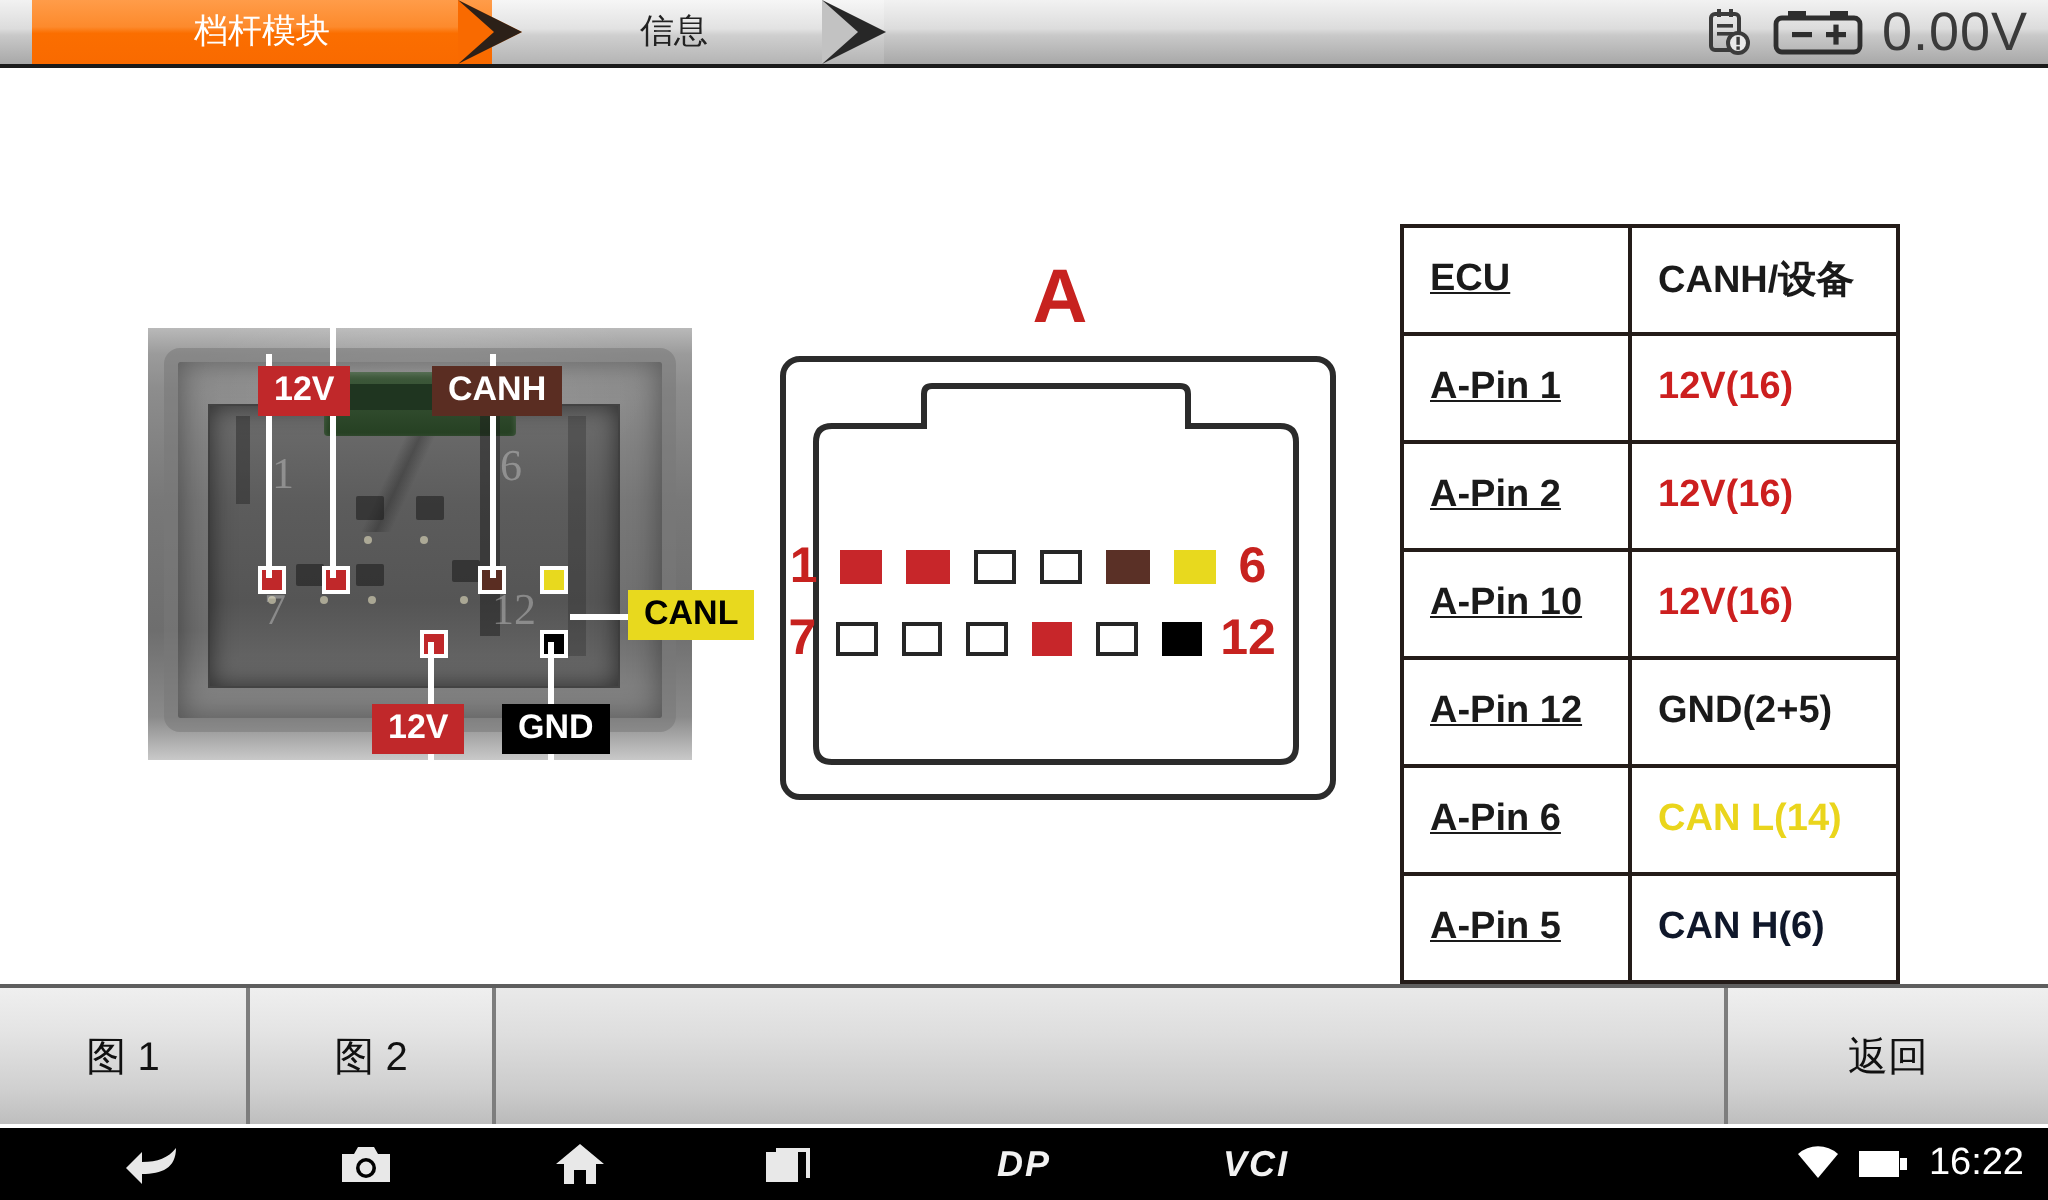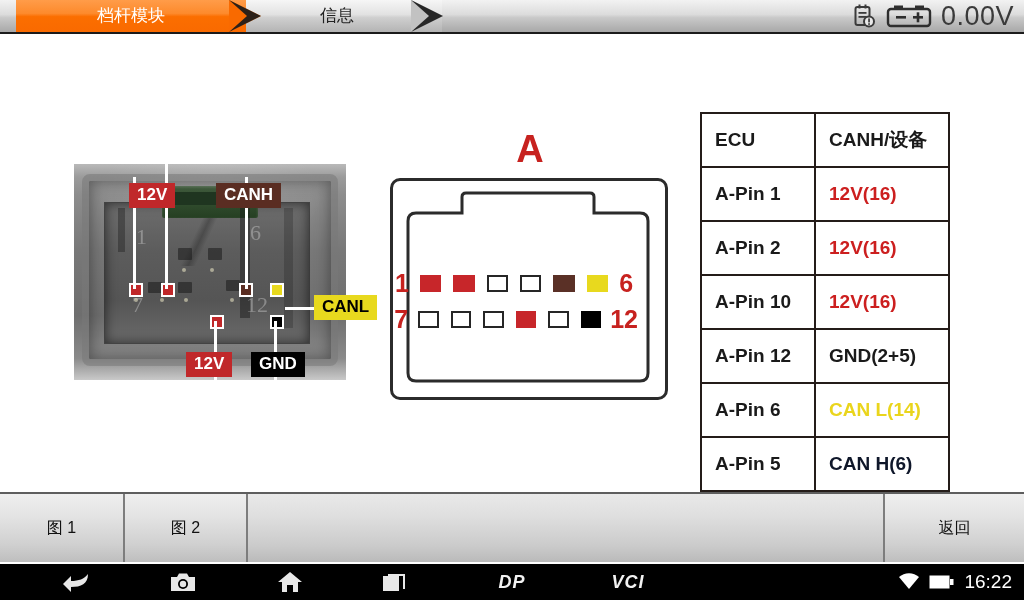--- a/index.html
+++ b/index.html
@@ -122,32 +122,32 @@
   }
   .pin-num.wide { width: 40px; text-align: left; padding-left: 3px; }
   .pin { width: 26px; height: 17px; border: 2px solid #262626; margin: 0 6px; }
 
   
   .tbl { position: absolute; left: 700px; top: 76px; border-collapse: collapse; }
   .tbl td {
     border: 2px solid #241c19; height: 54px; padding: 0 13px;
     font-size: 19px; font-weight: bold; color: #1a1a1a; white-space: nowrap;
   }
-  .tbl td.c0 { width: 114px; }
+  .tbl td.c0 { width: 114px; text-decoration: underline; }
   .tbl td.c1 { width: 134px; }
 
   
   .toolbar {
     position: absolute; left: 0; top: 492px; width: 1024px; height: 70px;
     background: linear-gradient(to bottom, #ededed 0%, #e3e3e3 30%, #cfcfcf 72%, #bdbdbd 100%);
     border-top: 2px solid #5e5e5e; display: flex;
   }
   .tb-btn {
     height: 68px; display: flex; align-items: center; justify-content: center;
-    font-size: 16px; color: #111;
+    font-size: 20px; color: #111;
     background: linear-gradient(to bottom, #efefef 0%, #e4e4e4 32%, #d0d0d0 74%, #bebebe 100%);
     border-right: 2px solid #7d7d7d;
   }
   .tb-spacer {
     flex: 1; height: 68px;
     background: linear-gradient(to bottom, #e9e9e9 0%, #dedede 34%, #cbcbcb 76%, #bababa 100%);
     border-right: 2px solid #7d7d7d;
   }
 
   
@@ -344,21 +344,21 @@
   </div>
 
   <div class="toolbar">
     <div class="tb-btn" style="width:125px">
       <span>图 1</span>
     </div>
     <div class="tb-btn" style="width:123px">
       <span>图 2</span>
     </div>
     <div class="tb-spacer"></div>
-    <div class="tb-btn" style="width:139px;border-right:none">
+    <div class="tb-btn" style="width:160px;border-right:none">
       <span>返回</span>
     </div>
   </div>
 
   <div class="navbar">
     <div class="nav-icon" style="left:48px;width:56px">
       <svg width="28" height="22" viewBox="0 0 28 22">
         <path d="M26,3 C26,13 19,16 9,16 L9,21 L1,13 L9,5 L9,10 C17,10 22,8 26,3 Z" fill="#e8e8e8"></path>
       </svg>
     </div>

